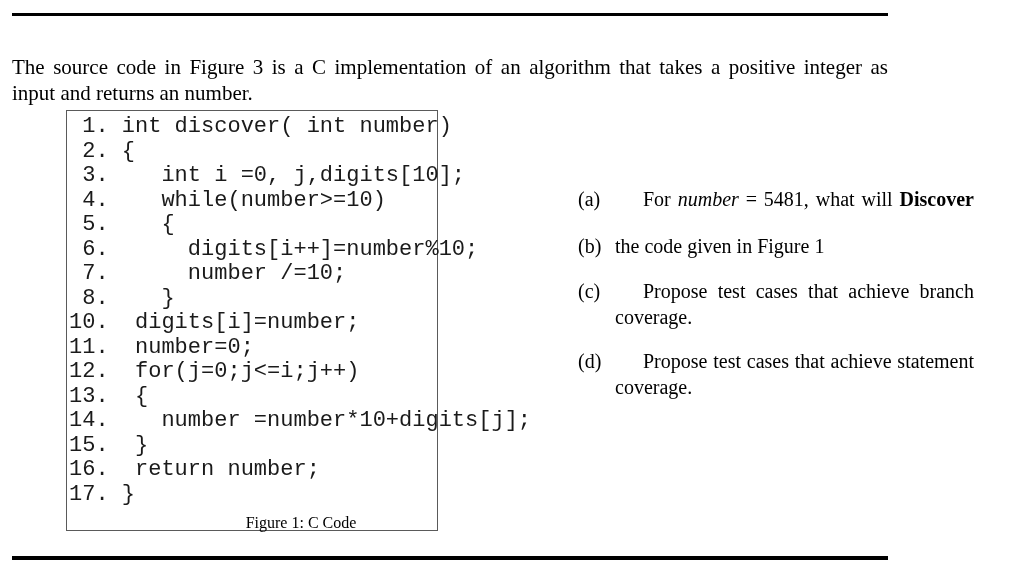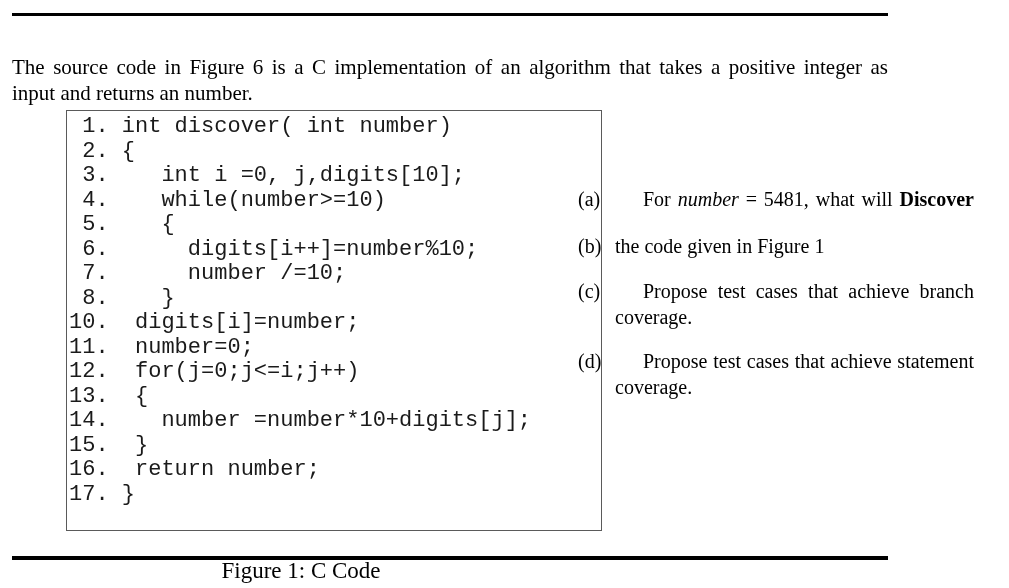--- a/index.html
+++ b/index.html
@@ -46,43 +46,42 @@
     font-size: 21px;
     line-height: 26px;
   }
   .tline { white-space: nowrap; }
   .tline.just { text-align: justify; text-align-last: justify; }
 
   .code-box {
     position: absolute;
     left: 66px;
     top: 110px;
-    width: 536px;
+    width: 372px;
     height: 421px;
     box-sizing: border-box;
     border: 1.5px solid #5a5a5a;
     background: #ffffff;
   }
   .code-box pre {
     margin: 0;
     padding: 4px 2px;
     font-family: "Liberation Mono", monospace;
     font-size: 22px;
     line-height: 24.5px;
     color: #1a1a1a;
   }
   .fig-caption {
     position: absolute;
     left: 66px;
     top: 511px;
     width: 470px;
     text-align: center;
-    font-size: 23px;
+    font-size: 16px;
     line-height: 24px;
-    margin-top: 48px;
   }
 
   .questions {
     position: absolute;
     left: 578px;
     top: 186px;
     width: 397px;
     font-size: 20px;
     line-height: 26px;
   }
@@ -96,21 +95,21 @@
   .q-line.just { text-align: justify; text-align-last: justify; margin-left: 28px; }
 </style>
 </head>
 <body>
 
 <div class="page">
   <div class="rule rule-top"></div>
 
 
   <div class="intro">
-      <div class="tline just">The source code in Figure 6 is a C implementation of an algorithm that takes a positive integer as</div>
+      <div class="tline just">The source code in Figure 3 is a C implementation of an algorithm that takes a positive integer as</div>
       <div class="tline">input and returns an number.</div>
     </div>
 
   <div class="code-box">
     <pre> 1. int discover( int number)
  2. {
  3.    int i =0, j,digits[10];
  4.    while(number&gt;=10)
  5.    {
  6.      digits[i++]=number%10;

